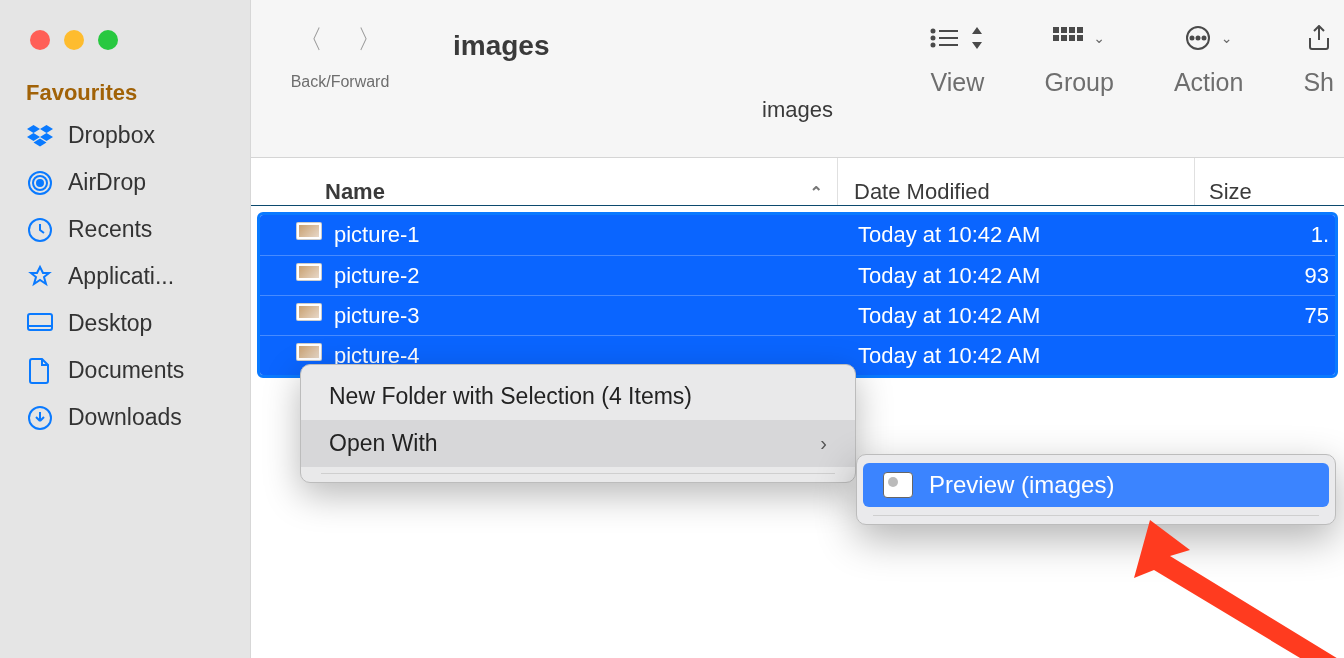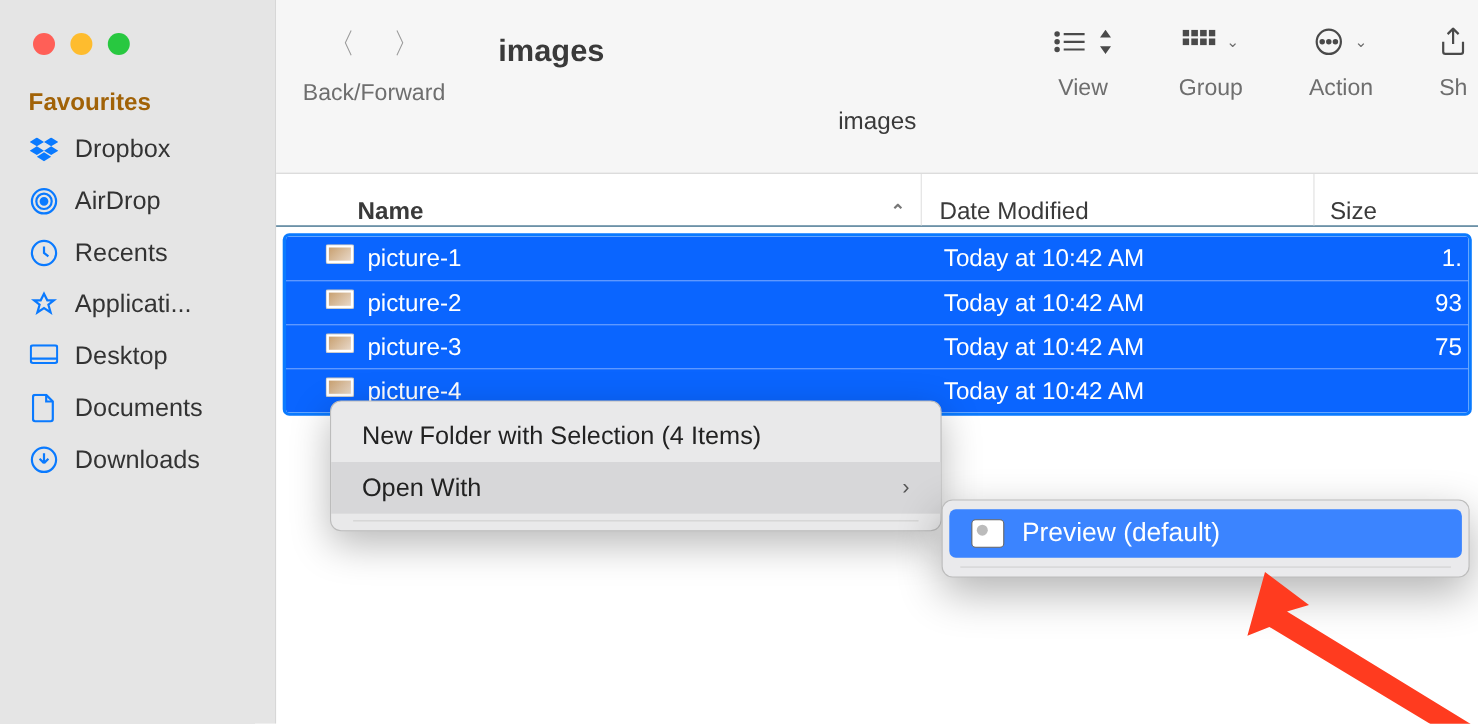--- a/index.html
+++ b/index.html
@@ -14,26 +14,26 @@
   .dot-green { background: #28c840; }
   .side-title { color: #a16207; font-size: 22px; font-weight: 600; padding: 0 0 6px 26px; }
   .side-item { display: flex; align-items: center; gap: 14px; padding: 10px 0 10px 26px; font-size: 23px; color: #333; cursor: default; }
   .side-icon { width: 28px; display:flex; justify-content:center; color: #0a7aff; }
   
   .main { flex: 1; display: flex; flex-direction: column; background: #fff; border-left: 1px solid #d7d7d7; }
   .toolbar { height: 158px; background: #f6f6f6; border-bottom: 1px solid #d5d5d5; position: relative; display:flex; flex-direction:column; }
   .tb-row { display:flex; align-items:flex-start; padding-top:22px; }
   .nav { width: 178px; text-align:center; }
   .nav-arrows { display:flex; justify-content:center; gap:34px; color:#9a9a9a; font-size:26px; }
-  .nav-label { color:#6e6e6e; font-size:21px; margin-top:16px; }
+  .nav-label { color:#6e6e6e; font-size:16px; margin-top:16px; }
   .title { font-size:28px; font-weight:700; color:#3a3a3a; margin-left:24px; margin-top:8px; }
   .tb-right { margin-left:auto; display:flex; gap:60px; padding-right:10px; }
   .tb-btn { display:flex; flex-direction:column; align-items:center; gap:14px; color:#555; }
   .tb-btn-top { display:flex; align-items:center; gap:10px; height:32px; }
-  .tb-btn-label { font-size:21px; color:#6e6e6e; }
+  .tb-btn-label { font-size:25px; color:#6e6e6e; }
   .tb-icon { color:#4a4a4a; }
   .chev-small { font-size:14px; color:#6a6a6a; }
   .path-row { text-align:center; font-size:22px; color:#3a3a3a; padding-bottom:8px; }
   
   .colhead { display:flex; align-items:flex-end; height:48px; border-bottom:1px solid #0c4a6e; font-size:22px; color:#3a3a3a; }
   .col-name { width:586px; padding-left:74px; font-weight:600; display:flex; align-items:center; }
   .col-sort { margin-left:auto; margin-right:14px; color:#777; font-size:16px; }
   .col-sep { width:1px; height:100%; background:#e0e0e0; }
   .col-date { width:356px; padding-left:16px; }
   .col-size { flex:1; padding-left:14px; }
@@ -286,21 +286,21 @@
     <div class="ctx-item hover">
       <span>Open With</span>
       <span class="ctx-arrow">›</span>
     </div>
     <div class="ctx-divider"></div>
   </div>
 
   <div class="sub">
     <div class="sub-item sel">
       <span class="sub-icon"></span>
-      <span>Preview (default)</span>
+      <span>Preview (images)</span>
     </div>
     <div class="sub-divider"></div>
   </div>
 
   <div class="annot">
     <svg width="240" height="150" viewBox="0 0 240 150">
       <polygon points="40,0 80,30 60,36 230,140 210,150 44,50 24,58" fill="#ff3b1f"></polygon>
     </svg>
   </div>
 

